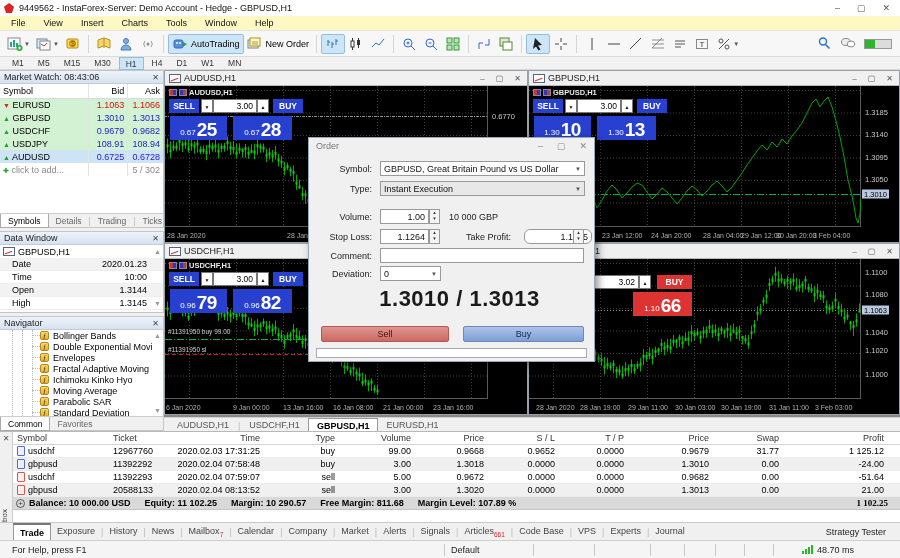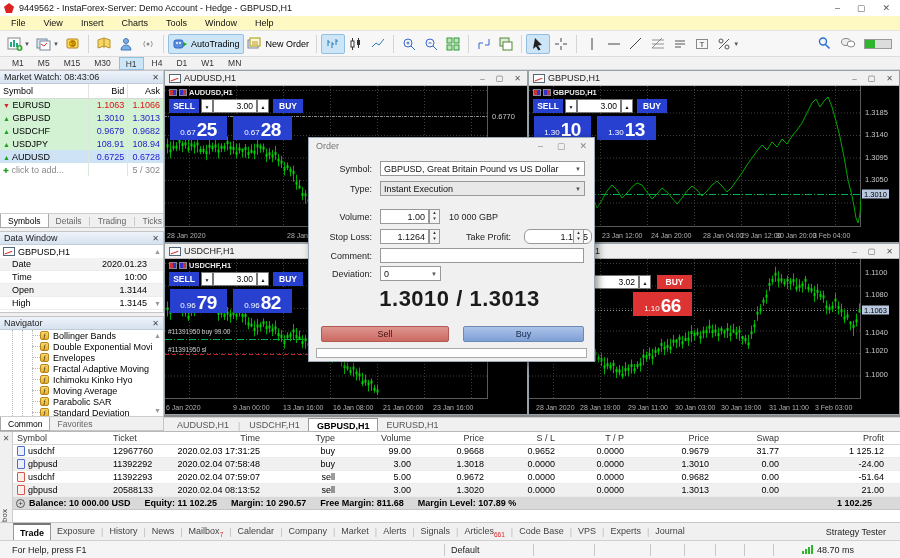--- a/index.html
+++ b/index.html
@@ -133,21 +133,21 @@
 .c.c7{width:69px;text-align:right;}
 .c.c8{width:85px;text-align:right;}
 .c.c9{width:70px;text-align:right;}
 .c.c10{width:117px;text-align:right;padding-right:16px;position:relative;}
 .trow.alt{background:#f0f0f0;}
 .doc{width:8px;height:10px;border:1px solid #4a6fd4;background:#eef;border-radius:1px;position:relative;flex:none;}
 .doc.red{border-color:#d4584a;background:#fee;}
 .balrow{display:flex;height:13px;align-items:center;background:#d9d9d9;border-bottom:1px solid #c5c5c5;font-weight:bold;}
 .balrow .plus{width:9px;height:9px;border:1px solid #555;border-radius:50%;font-size:8px;line-height:8px;text-align:center;margin:0 4px 0 3px;color:#333;font-weight:normal;}
 .balrow .btxt{display:flex;gap:14px;}
-.balrow .bprofit{margin-left:auto;padding-right:28px;}
+.balrow .bprofit{margin-left:auto;padding-right:12px;font-family:Liberation Serif, serif;}
 
 
 #btabs{position:absolute;left:0;top:522px;width:900px;height:18px;background:#f0f0f0;border-top:1px solid #c8c8c8;display:flex;align-items:center;padding-left:13px;color:#444;}
 .btab{padding:0 6px;height:17px;line-height:17px;position:relative;}
 .btab.on{background:#fff;border:1px solid #999;border-top:2px solid #777;border-bottom:none;font-weight:bold;color:#000;}
 .bsep{color:#bbb;}
 .badge{color:#d22;font-size:6.5px;vertical-align:sub;}
 #btabs .stright{margin-left:auto;margin-right:14px;color:#222;}
 
 

